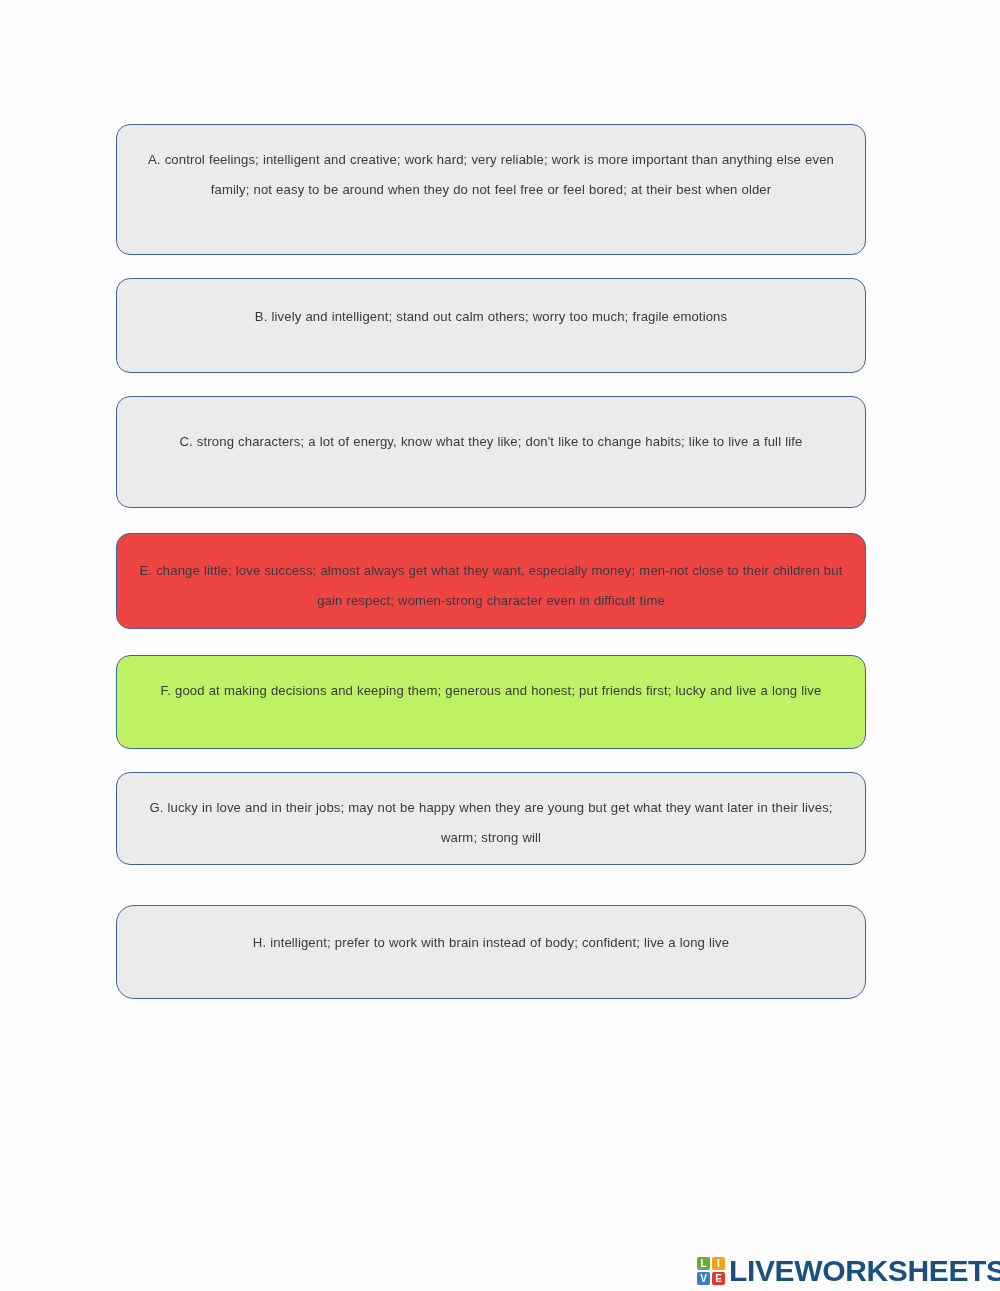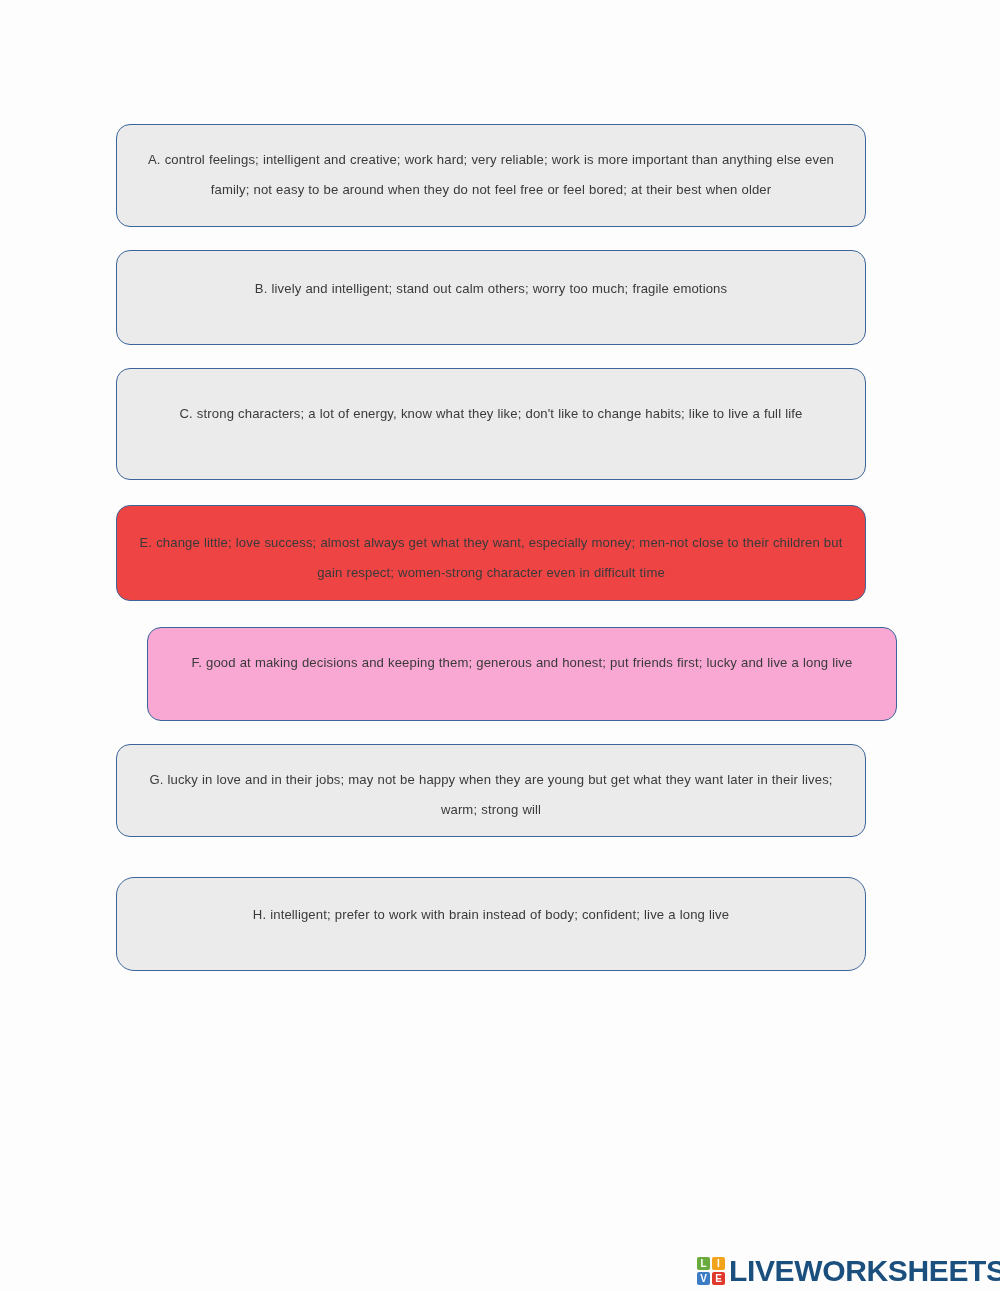--- a/index.html
+++ b/index.html
@@ -51,21 +51,21 @@
     width: 706px;
     text-align: center;
     color: #3a3a3a;
     font-size: 13.1px;
     line-height: 30px;
     letter-spacing: 0.01em;
     word-spacing: 0.02em;
   }
 
   
-  .box-a { height: 103px; margin-bottom: 23px; }
+  .box-a { height: 131px; margin-bottom: 23px; }
   .box-a .option-text { margin-top: 20px; }
 
   .box-b { height: 95px; margin-bottom: 23px; }
   .box-b .option-text { margin-top: 23px; }
 
   .box-c { height: 112px; margin-bottom: 25px; }
   .box-c .option-text { margin-top: 30px; }
 
   .box-d { height: 103px; margin-bottom: 16px; }
   .box-d .option-text { margin-top: 17px; }
@@ -141,21 +141,21 @@
 
     <div class="option-box box-c" style="background: rgb(235, 235, 235); border-color: rgb(60, 102, 153);">
       <span class="option-text" style="color: rgb(58, 58, 58);">C. strong characters; a lot of energy, know what they like; don't like to change habits; like to live a full life</span>
     </div>
 
 
     <div class="option-box box-e" style="background: #ef4444; border-color: rgb(60, 102, 153);">
       <span class="option-text" style="color: rgb(58, 58, 58);">E. change little; love success; almost always get what they want, especially money; men-not close to their children but gain respect; women-strong character even in difficult time</span>
     </div>
 
-    <div class="option-box box-f" style="background: #f9a8d4; border-color: rgb(60, 102, 153); margin-left: 31px;">
+    <div class="option-box box-f" style="background: #bef264; border-color: rgb(60, 102, 153);">
       <span class="option-text" style="color: rgb(58, 58, 58);">F. good at making decisions and keeping them; generous and honest; put friends first; lucky and live a long live</span>
     </div>
 
     <div class="option-box box-g" style="background: rgb(235, 235, 235); border-color: rgb(60, 102, 153);">
       <span class="option-text" style="color: rgb(58, 58, 58);">G. lucky in love and in their jobs; may not be happy when they are young but get what they want later in their lives; warm; strong will</span>
     </div>
 
     <div class="option-box box-h" style="background: rgb(235, 235, 235); border-color: rgb(60, 102, 153);">
       <span class="option-text" style="color: rgb(58, 58, 58);">H. intelligent; prefer to work with brain instead of body; confident; live a long live</span>
     </div>

